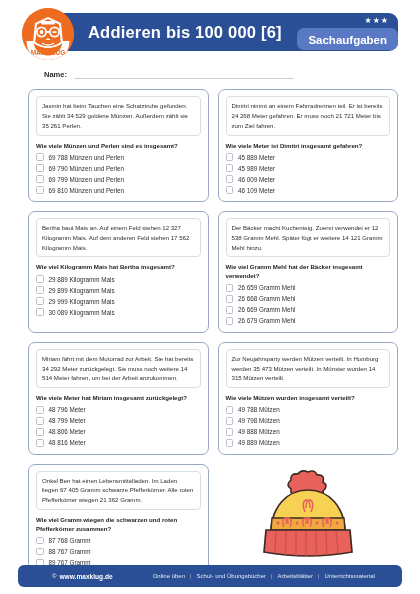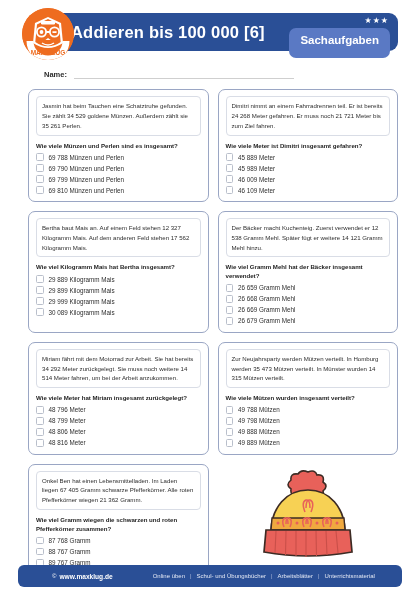--- a/index.html
+++ b/index.html
@@ -13,31 +13,31 @@
 
   
   .header-wrap { position: relative; height: 52px; margin: 8px 22px 0 22px; }
   .header-bar {
     position: absolute; left: 22px; right: 0; top: 5px; height: 38px;
     background: #2a4f96; border-radius: 9px;
     display: flex; align-items: center;
   }
   .header-title {
     color: #ffffff; font-size: 16.5px; font-weight: bold;
-    letter-spacing: .2px; margin-left: 27px; white-space: nowrap;
+    letter-spacing: .2px; margin-left: 44px; white-space: nowrap;
   }
   .stars {
     position: absolute; right: 9px; top: 4px;
     color: #ffffff; font-size: 8px; letter-spacing: 1px; line-height: 1;
   }
   .badge {
-    position: absolute; right: 8px; top: 20px;
+    position: absolute; right: 0; top: 20px;
     background: #5a79c4; color: #fff;
     font-size: 11.5px; font-weight: bold;
-    padding: 6px 11px 12px 11px; border-radius: 7px;
+    padding: 6px 11px 4px 11px; border-radius: 7px;
     white-space: nowrap;
   }
   
   .logo {
     position: absolute; left: 0; top: 0; width: 52px; height: 52px;
     border-radius: 50%; background: #ee6c20;
     display: flex; align-items: center; justify-content: center;
     overflow: hidden;
   }
   .logo svg { display: block; }

